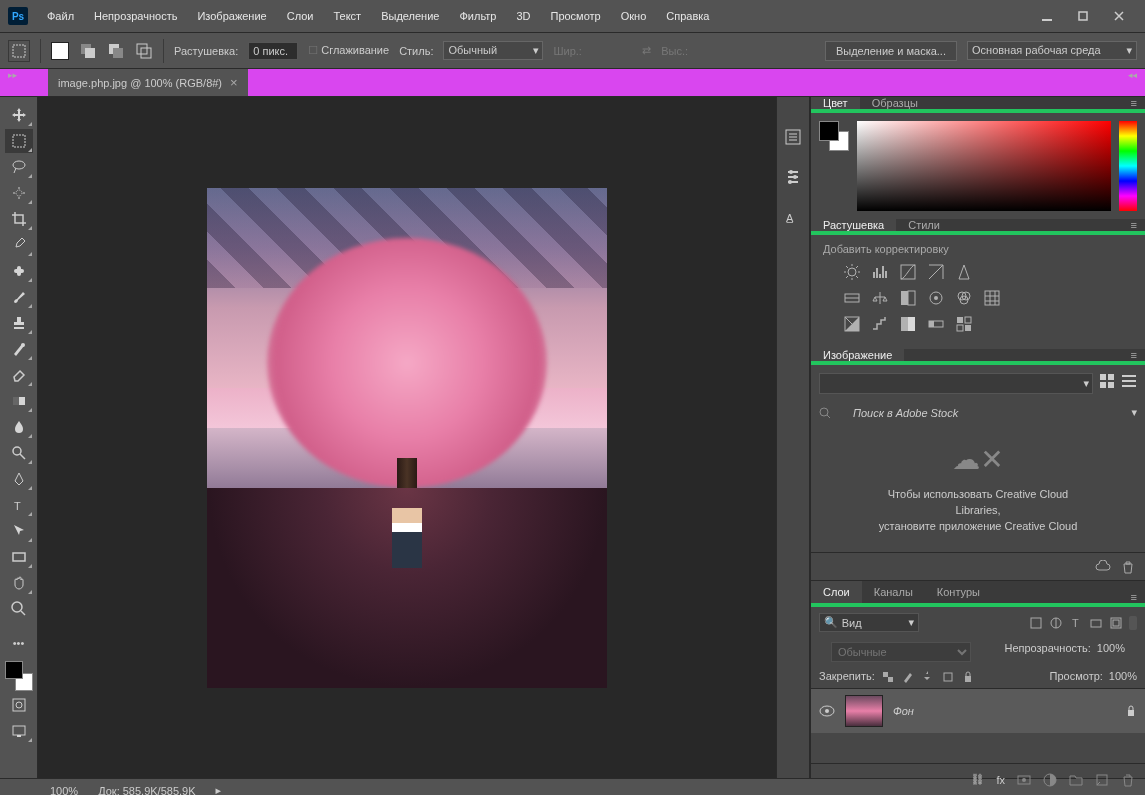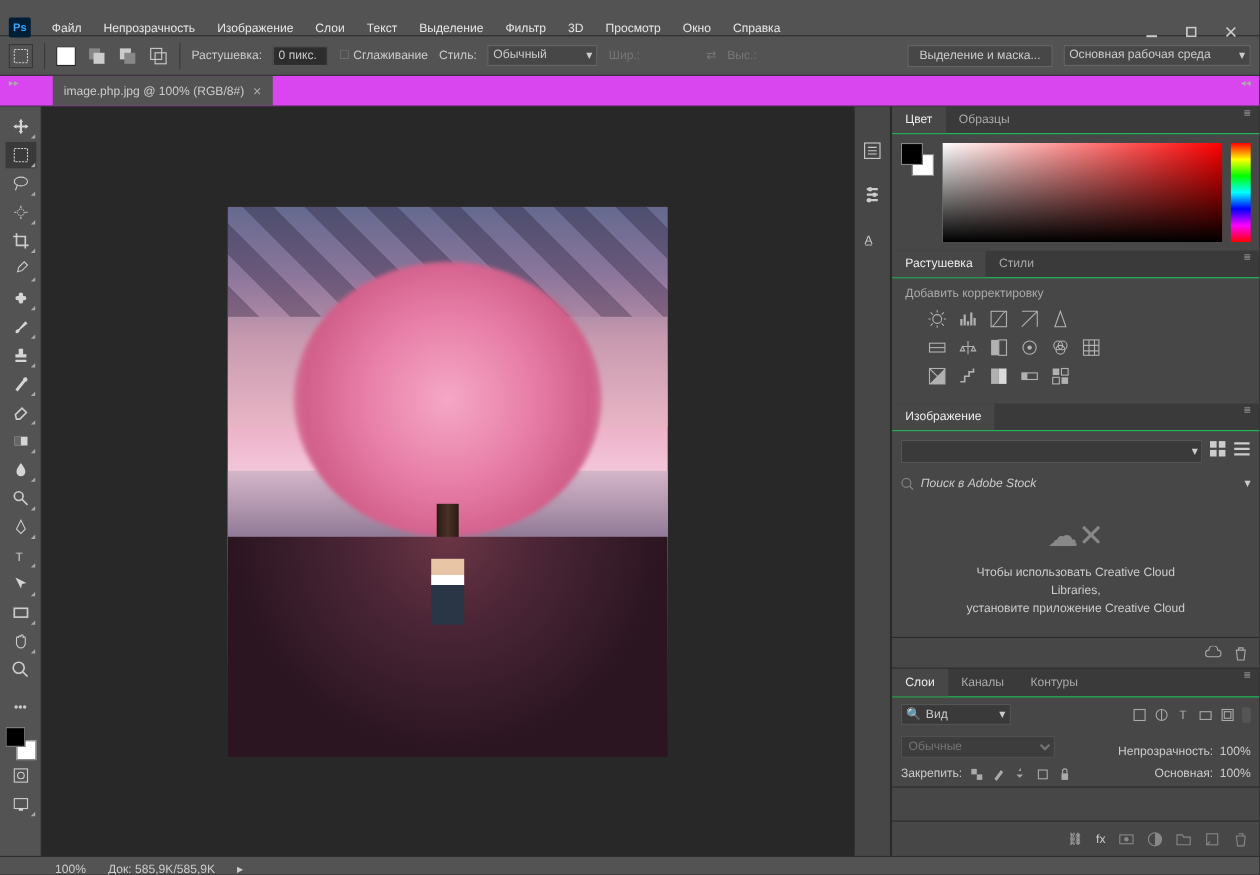--- a/index.html
+++ b/index.html
@@ -1,17 +1,17 @@
 <!DOCTYPE html>
 <html><head>
 <meta charset="utf-8">
 <style>
 *{margin:0;padding:0;box-sizing:border-box;font-family:Tahoma,Arial,sans-serif;font-size:11px;color:#ccc;user-select:none}
 body{background:#323232;width:1145px;height:795px;overflow:hidden;position:relative}
-.titlebar{height:26px;background:#535353;display:flex;align-items:flex-start;padding:16px 8px;border-bottom:1px solid #2a2a2a}
+.titlebar{height:26px;background:#535353;display:flex;align-items:center;padding:16px 8px;border-bottom:1px solid #2a2a2a}
 .ps-logo{width:20px;height:18px;background:#001e36;color:#31a8ff;font-weight:bold;font-size:10px;display:flex;align-items:center;justify-content:center;border-radius:2px;margin-right:10px}
 .menu{display:flex;gap:2px}
 .menu-item{padding:4px 9px;color:#e6e6e6;cursor:pointer}
 .win-controls{margin-left:auto;display:flex}
 .win-btn{width:36px;height:26px;display:flex;align-items:center;justify-content:center;cursor:pointer}
 .optbar{height:36px;background:#535353;display:flex;align-items:center;padding:0 8px;gap:10px;border-bottom:1px solid #2a2a2a}
 .opt-tool{width:22px;height:22px;border:1px solid #383838;display:flex;align-items:center;justify-content:center}
 .swatch{width:18px;height:18px;background:#fff;border:1px solid #222}
 .opt-label{color:#ccc}
 .opt-input{background:#2d2d2d;border:1px solid #555;padding:2px 4px;color:#ccc;width:50px}
@@ -32,46 +32,46 @@
 .tree-crown{position:absolute;top:50px;left:50%;transform:translateX(-50%);width:280px;height:250px;background:radial-gradient(circle,#f5a8c5 0%,#e87fa8 40%,#d15f8a 70%,transparent 85%);border-radius:50%;filter:blur(2px)}
 .tree-trunk{position:absolute;top:270px;left:50%;transform:translateX(-50%);width:20px;height:120px;background:linear-gradient(90deg,#2a1a15,#4a3325,#2a1a15)}
 .sky{position:absolute;top:0;left:0;right:0;height:200px;background:linear-gradient(180deg,#5a6b8f 0%,#8a7a9f 30%,#c89aaf 60%,#e8b5c5 100%)}
 .clouds{position:absolute;top:0;left:0;right:0;height:100px;background:repeating-linear-gradient(45deg,rgba(60,40,70,.6) 0,rgba(60,40,70,.6) 20px,rgba(140,100,140,.3) 20px,rgba(140,100,140,.3) 40px);opacity:.7}
 .water{position:absolute;bottom:180px;left:0;right:0;height:80px;background:linear-gradient(180deg,#d4b5c8,#a88fa8,#7a6585)}
 .ground{position:absolute;bottom:0;left:0;right:0;height:200px;background:radial-gradient(ellipse at 50% 0%,#6a3545 0%,#4a2535 30%,#2a1520 70%)}
 .figure{position:absolute;bottom:120px;left:50%;transform:translateX(-50%);width:30px;height:60px;background:linear-gradient(180deg,#e8c5a5 0%,#e8c5a5 25%,#fff 25%,#fff 40%,#2a3545 40%,#2a3545 100%)}
 .panels-strip{width:34px;background:#474747;border-left:1px solid #2a2a2a;border-right:1px solid #2a2a2a;display:flex;flex-direction:column;align-items:center;padding-top:30px;gap:20px}
 .panels-strip .picon{width:20px;height:20px}
 .panels{width:335px;background:#474747;border-left:1px solid #2a2a2a;display:flex;flex-direction:column}
-.panel-header{height:26px;background:#3a3a3a;display:flex;align-items:flex-start;border-bottom:1px solid #22c55e}
+.panel-header{height:26px;background:#3a3a3a;display:flex;align-items:flex-end;border-bottom:4px solid #22c55e}
 .panel-tab{padding:0 12px;height:100%;display:flex;align-items:center;color:#aaa;cursor:pointer}
 .panel-tab.active{background:#474747;color:#eee}
 .panel-menu{margin-left:auto;padding:0 8px;color:#aaa;cursor:pointer}
 .color-panel{height:110px;padding:8px;display:flex;gap:8px}
 .fg-bg{position:relative;width:30px;height:30px}
 .fg-bg .fg{position:absolute;top:0;left:0;width:20px;height:20px;background:#000;border:1px solid #888;z-index:2}
 .fg-bg .bg{position:absolute;bottom:0;right:0;width:20px;height:20px;background:#fff;border:1px solid #888}
 .color-field{flex:1;height:90px;background:linear-gradient(to right,#fff,#f00);position:relative}
 .color-field::after{content:'';position:absolute;inset:0;background:linear-gradient(to bottom,transparent,#000)}
 .hue-strip{width:18px;height:90px;background:linear-gradient(to bottom,#f00,#ff0,#0f0,#0ff,#00f,#f0f,#f00)}
 .adj-panel{padding:8px 12px}
 .adj-label{color:#aaa;margin-bottom:8px}
 .adj-row{display:flex;gap:10px;margin-bottom:8px;padding-left:20px}
 .adj-icon{width:18px;height:18px;opacity:.8}
 .lib-panel{flex:1;display:flex;flex-direction:column}
 .lib-controls{padding:8px;display:flex;gap:6px}
 .lib-select{flex:1;background:#3a3a3a;border:1px solid #555;padding:3px}
-.lib-search{padding:4px 8px;display:flex;align-items:center;gap:6px;color:#888}
+.lib-search{padding:4px 8px;display:flex;align-items:center;gap:22px;color:#888}
 .lib-msg{flex:1;display:flex;flex-direction:column;align-items:center;justify-content:center;color:#999;text-align:center;padding:20px;gap:4px}
 .lib-cloud{font-size:28px;color:#888;margin-bottom:8px}
 .lib-footer{height:28px;display:flex;align-items:center;justify-content:flex-end;gap:10px;padding:0 10px;border-top:1px solid #2a2a2a}
 .layers-panel{border-top:1px solid #2a2a2a}
 .layer-controls{padding:6px 8px;display:flex;align-items:center;gap:6px}
 .layer-search{background:#3a3a3a;border:1px solid #555;padding:2px 4px;width:100px;display:flex;align-items:center;gap:4px}
-.layer-opts{padding:4px 8px;display:flex;align-items:flex-end;gap:6px;color:#888}
+.layer-opts{padding:4px 20px;display:flex;align-items:flex-start;gap:6px;color:#888}
 .layer-opts select{background:#3a3a3a;border:1px solid #555;color:#888;padding:2px;width:140px}
 .layer-lock{padding:4px 8px;display:flex;align-items:flex-start;gap:6px;color:#888;border-bottom:1px solid #2a2a2a}
 .layer-item{display:flex;align-items:center;padding:6px 8px;gap:10px;background:#5a5a5a}
 .layer-eye{width:16px}
 .layer-thumb{width:38px;height:32px;background:linear-gradient(180deg,#6b4a5f,#e87fa8,#4a2f3e);border:1px solid #222}
 .layer-footer{height:32px;display:flex;align-items:center;justify-content:flex-end;gap:12px;padding:0 10px;border-top:1px solid #2a2a2a;color:#888;margin-top:auto}
 .statusbar{height:24px;background:#535353;display:flex;align-items:center;padding:0 10px;gap:20px;border-top:1px solid #2a2a2a;color:#ccc}
 .expand-double{position:absolute;top:70px;left:8px;color:#aaa;font-size:9px}
 .expand-right{position:absolute;top:70px;right:8px;color:#aaa;font-size:9px}
 svg{fill:#ccc}
@@ -523,22 +523,34 @@
         <svg width="14" height="14" viewBox="0 0 14 14">
             <path d="M7 1l-2 3h1v3H3l3 3 3-3H6V4h1z" fill="#aaa"></path>
           </svg>
         <svg width="14" height="14" viewBox="0 0 14 14">
             <rect x="3" y="3" width="8" height="8" fill="none" stroke="#aaa"></rect>
           </svg>
         <svg width="14" height="14" viewBox="0 0 14 14">
             <rect x="4" y="6" width="6" height="6" fill="#aaa"></rect>
             <path d="M5 6V4a2 2 0 014 0v2" fill="none" stroke="#aaa"></path>
           </svg>
-        <span style="margin-left:auto">Основная:</span>
+        <span style="margin-left:auto">Просмотр:</span>
         <span>100%</span>
+      </div>
+      <div class="layer-item">
+        <svg class="layer-eye" width="16" height="12" viewBox="0 0 16 12">
+            <ellipse cx="8" cy="6" rx="7" ry="5" fill="none" stroke="#ccc"></ellipse>
+            <circle cx="8" cy="6" r="2" fill="#ccc"></circle>
+          </svg>
+        <div class="layer-thumb"></div>
+        <span style="font-style:italic">Фон</span>
+        <svg style="margin-left:auto" width="12" height="12" viewBox="0 0 12 12">
+            <rect x="3" y="5" width="6" height="6" fill="#ccc"></rect>
+            <path d="M4 5V3a2 2 0 014 0v2" fill="none" stroke="#ccc"></path>
+          </svg>
       </div>
       <div style="height:30px"></div>
       <div class="layer-footer">
         <span>⛓</span>
         <span style="">fx</span>
         <svg width="14" height="14" viewBox="0 0 14 14">
             <rect x="1" y="3" width="12" height="8" fill="none" stroke="#888"></rect>
             <circle cx="7" cy="7" r="2" fill="#888"></circle>
           </svg>
         <svg width="14" height="14" viewBox="0 0 14 14">

